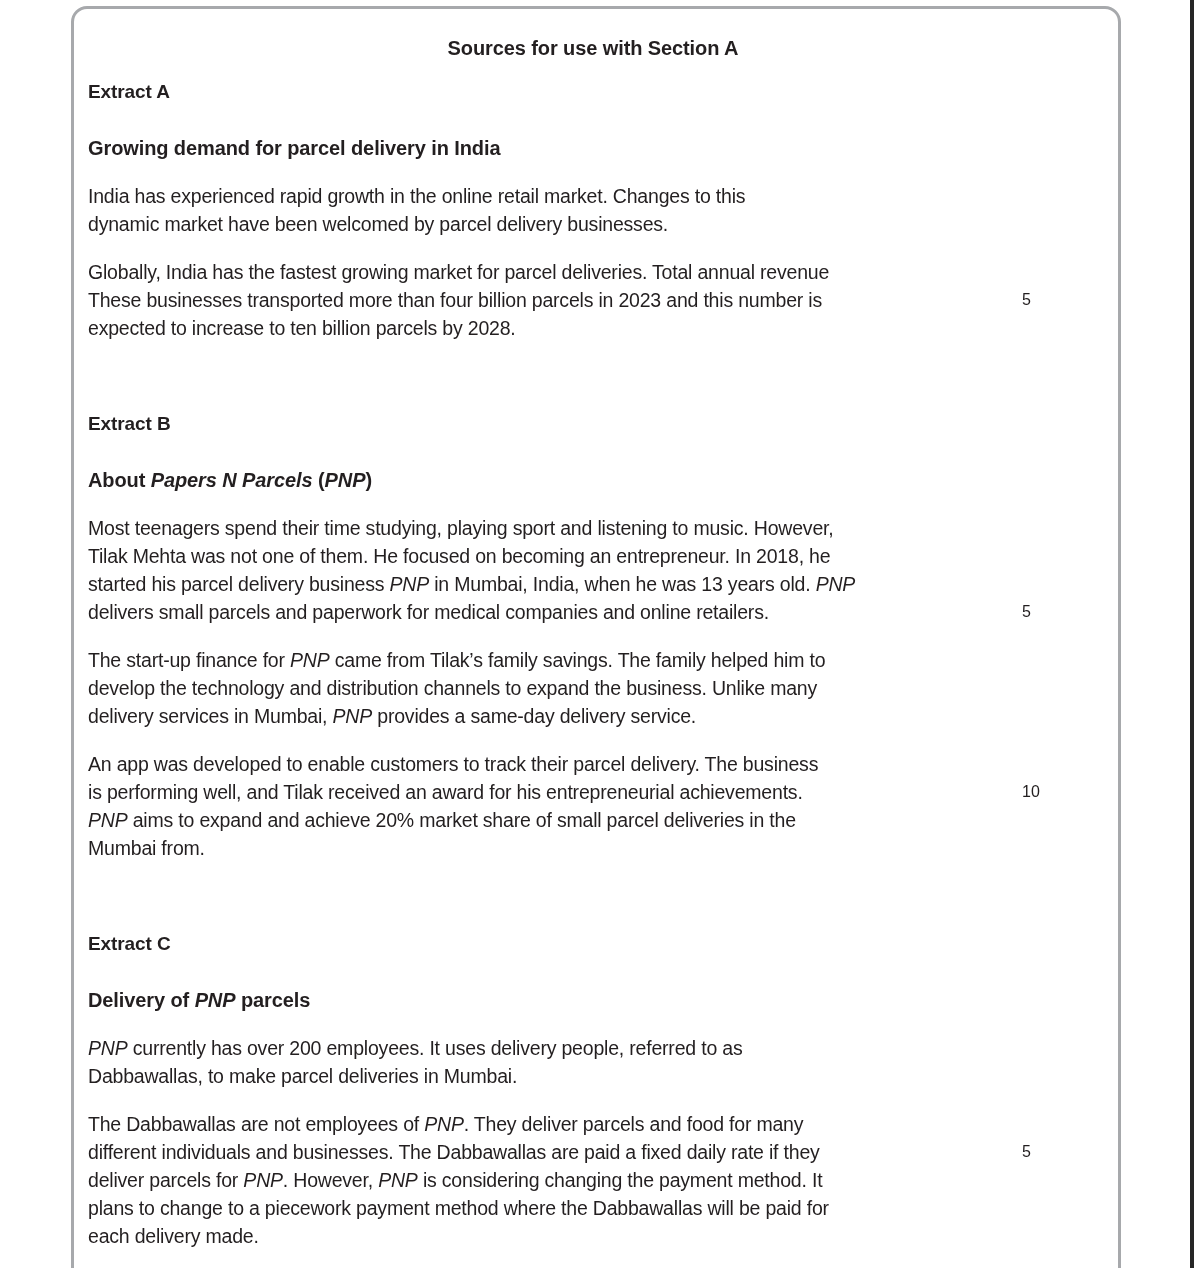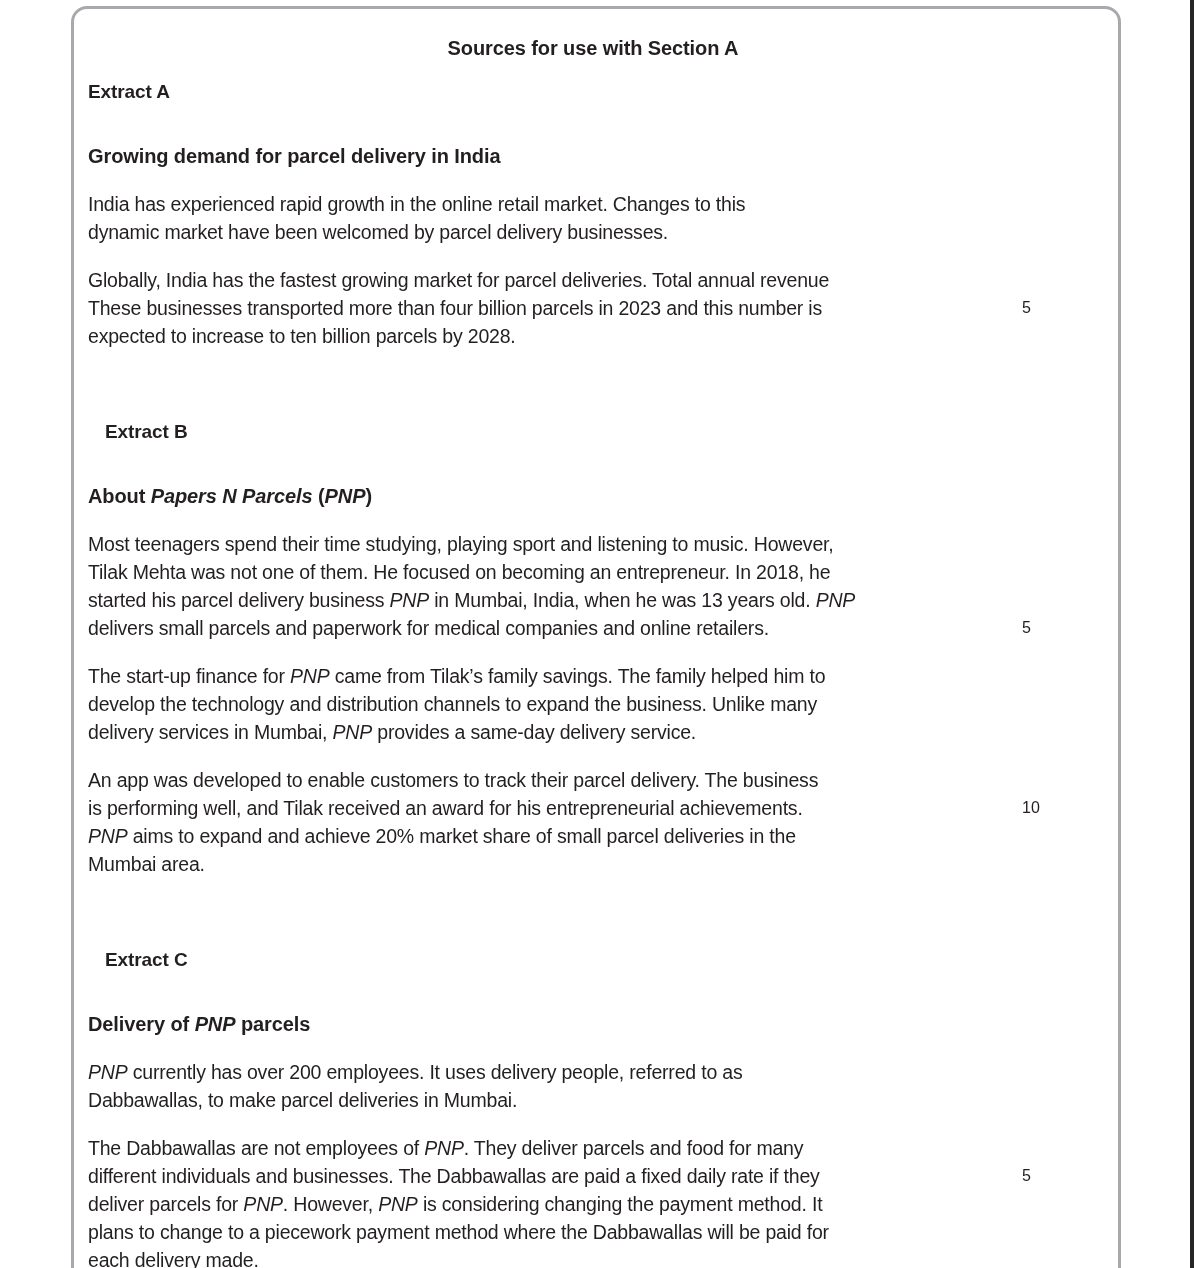--- a/index.html
+++ b/index.html
@@ -46,23 +46,23 @@
     text-align: center;
     letter-spacing: -0.1px;
   }
   .extract-heading {
     margin-top: 16px;
     font-size: 19px;
     line-height: 27px;
     font-weight: 700;
     letter-spacing: -0.1px;
   }
-  .para + .extract-heading { margin-top: 68px; margin-left: 17px; }
+  .para + .extract-heading { margin-top: 68px; }
   .sub-heading {
-    margin-top: 38px;
+    margin-top: 30px;
     font-size: 20px;
     line-height: 27px;
     font-weight: 700;
     letter-spacing: -0.1px;
   }
   .para { margin-top: 20px; }
   .line {
     position: relative;
     font-size: 19.5px;
     line-height: 28px;
@@ -111,21 +111,21 @@
         </div>
         <div class="para">
           <div class="line"><span>The start-up finance for </span><span class="it">PNP</span><span> came from Tilak’s family savings. The family helped him to</span></div>
           <div class="line"><span>develop the technology and distribution channels to expand the business. Unlike many</span></div>
           <div class="line"><span>delivery services in Mumbai, </span><span class="it">PNP</span><span> provides a same-day delivery service.</span></div>
         </div>
         <div class="para">
           <div class="line"><span>An app was developed to enable customers to track their parcel delivery. The business</span></div>
           <div class="line"><span>is performing well, and Tilak received an award for his entrepreneurial achievements.</span><span class="line-num">10</span></div>
           <div class="line"><span class="it">PNP</span><span> aims to expand and achieve 20% market share of small parcel deliveries in the</span></div>
-          <div class="line"><span>Mumbai area.</span></div>
+          <div class="line"><span>Mumbai from.</span></div>
         </div>
         <div class="extract-heading"><span>Extract C</span></div>
         <div class="sub-heading"><span>Delivery of </span><span class="it">PNP</span><span> parcels</span></div>
         <div class="para">
           <div class="line"><span class="it">PNP</span><span> currently has over 200 employees. It uses delivery people, referred to as</span></div>
           <div class="line"><span>Dabbawallas, to make parcel deliveries in Mumbai.</span></div>
         </div>
         <div class="para">
           <div class="line"><span>The Dabbawallas are not employees of </span><span class="it">PNP</span><span>. They deliver parcels and food for many</span></div>
           <div class="line"><span>different individuals and businesses. The Dabbawallas are paid a fixed daily rate if they</span><span class="line-num">5</span></div>

